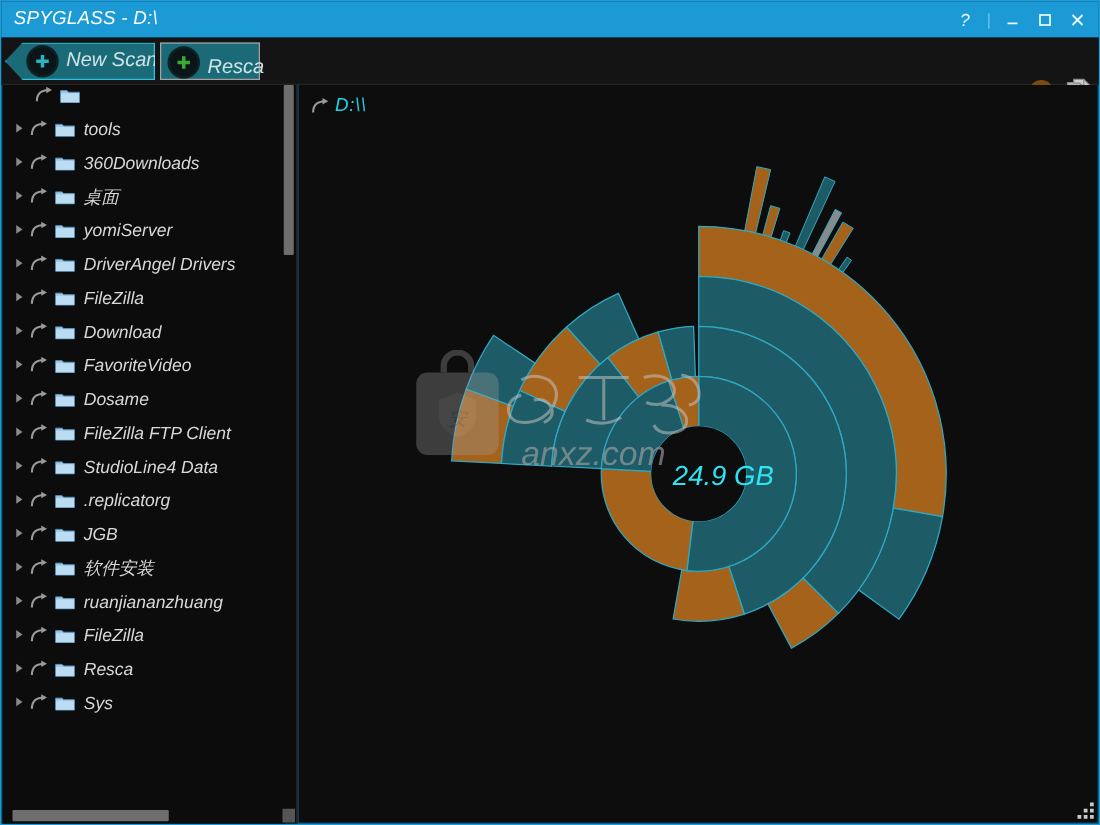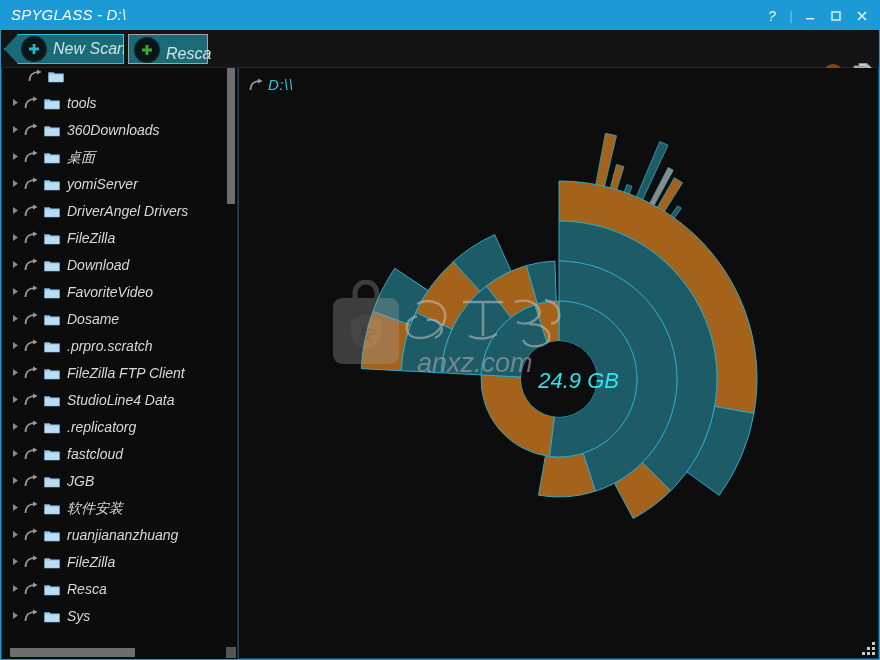--- a/index.html
+++ b/index.html
@@ -442,40 +442,20 @@
                 <path d="M1.5 12 C1.5 5 6 3 11 3" fill="none" stroke="#9a9a9a" stroke-width="1.7"></path>
                 <path d="M9 0.4 L13.6 3 L9 5.6 z" fill="#9a9a9a"></path>
               </svg>
             </span>
             <span class="ficon">
               <svg width="16" height="13" viewBox="0 0 16 13">
                 <path d="M0.5 2.5 h5.2 l1.2 1.3 h8.6 v8.2 h-15 z" fill="#9ec9e8" stroke="#5b93bb" stroke-width="0.8"></path>
                 <path d="M0.8 4.6 h14.4 v7.2 h-14.4 z" fill="#bcdcf2"></path>
               </svg>
             </span>
-            <span class="tlabel">.prpro.scratch</span>
-          </div>
-          <div class="tree-row indent1">
-            <span class="twisty">
-              <svg width="9" height="9" viewBox="0 0 9 9">
-                <path d="M2 1 L7 4.5 L2 8 z" fill="#8a8a8a"></path>
-              </svg>
-            </span>
-            <span class="shortcut">
-              <svg width="16" height="14" viewBox="0 0 16 14">
-                <path d="M1.5 12 C1.5 5 6 3 11 3" fill="none" stroke="#9a9a9a" stroke-width="1.7"></path>
-                <path d="M9 0.4 L13.6 3 L9 5.6 z" fill="#9a9a9a"></path>
-              </svg>
-            </span>
-            <span class="ficon">
-              <svg width="16" height="13" viewBox="0 0 16 13">
-                <path d="M0.5 2.5 h5.2 l1.2 1.3 h8.6 v8.2 h-15 z" fill="#9ec9e8" stroke="#5b93bb" stroke-width="0.8"></path>
-                <path d="M0.8 4.6 h14.4 v7.2 h-14.4 z" fill="#bcdcf2"></path>
-              </svg>
-            </span>
             <span class="tlabel">FileZilla FTP Client</span>
           </div>
           <div class="tree-row indent1">
             <span class="twisty">
               <svg width="9" height="9" viewBox="0 0 9 9">
                 <path d="M2 1 L7 4.5 L2 8 z" fill="#8a8a8a"></path>
               </svg>
             </span>
             <span class="shortcut">
               <svg width="16" height="14" viewBox="0 0 16 14">
@@ -503,40 +483,20 @@
                 <path d="M9 0.4 L13.6 3 L9 5.6 z" fill="#9a9a9a"></path>
               </svg>
             </span>
             <span class="ficon">
               <svg width="16" height="13" viewBox="0 0 16 13">
                 <path d="M0.5 2.5 h5.2 l1.2 1.3 h8.6 v8.2 h-15 z" fill="#9ec9e8" stroke="#5b93bb" stroke-width="0.8"></path>
                 <path d="M0.8 4.6 h14.4 v7.2 h-14.4 z" fill="#bcdcf2"></path>
               </svg>
             </span>
             <span class="tlabel">.replicatorg</span>
-          </div>
-          <div class="tree-row indent1">
-            <span class="twisty">
-              <svg width="9" height="9" viewBox="0 0 9 9">
-                <path d="M2 1 L7 4.5 L2 8 z" fill="#8a8a8a"></path>
-              </svg>
-            </span>
-            <span class="shortcut">
-              <svg width="16" height="14" viewBox="0 0 16 14">
-                <path d="M1.5 12 C1.5 5 6 3 11 3" fill="none" stroke="#9a9a9a" stroke-width="1.7"></path>
-                <path d="M9 0.4 L13.6 3 L9 5.6 z" fill="#9a9a9a"></path>
-              </svg>
-            </span>
-            <span class="ficon">
-              <svg width="16" height="13" viewBox="0 0 16 13">
-                <path d="M0.5 2.5 h5.2 l1.2 1.3 h8.6 v8.2 h-15 z" fill="#9ec9e8" stroke="#5b93bb" stroke-width="0.8"></path>
-                <path d="M0.8 4.6 h14.4 v7.2 h-14.4 z" fill="#bcdcf2"></path>
-              </svg>
-            </span>
-            <span class="tlabel">fastcloud</span>
           </div>
           <div class="tree-row indent1">
             <span class="twisty">
               <svg width="9" height="9" viewBox="0 0 9 9">
                 <path d="M2 1 L7 4.5 L2 8 z" fill="#8a8a8a"></path>
               </svg>
             </span>
             <span class="shortcut">
               <svg width="16" height="14" viewBox="0 0 16 14">
                 <path d="M1.5 12 C1.5 5 6 3 11 3" fill="none" stroke="#9a9a9a" stroke-width="1.7"></path>

